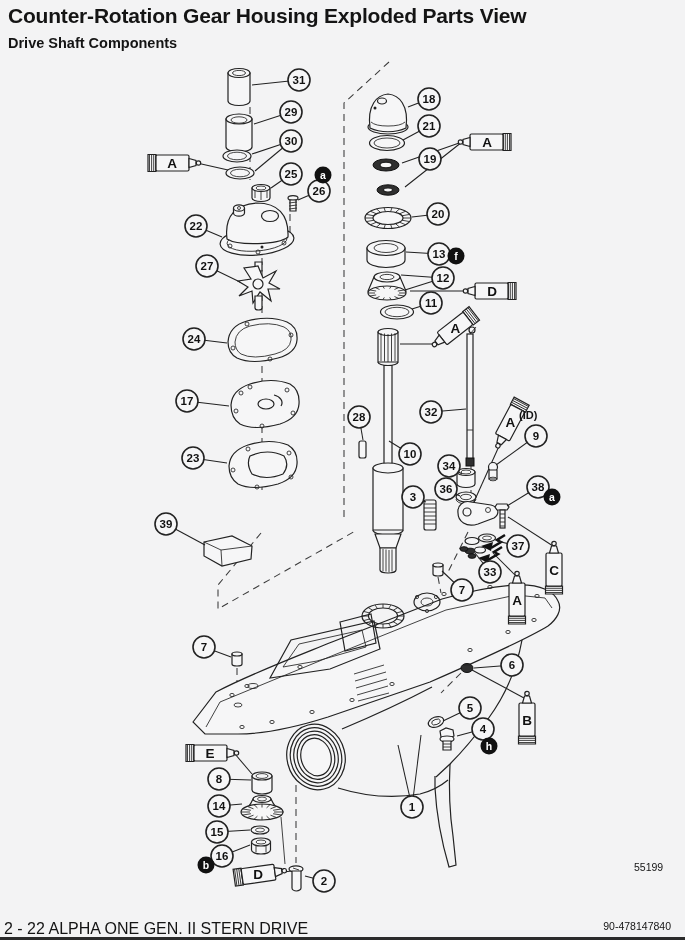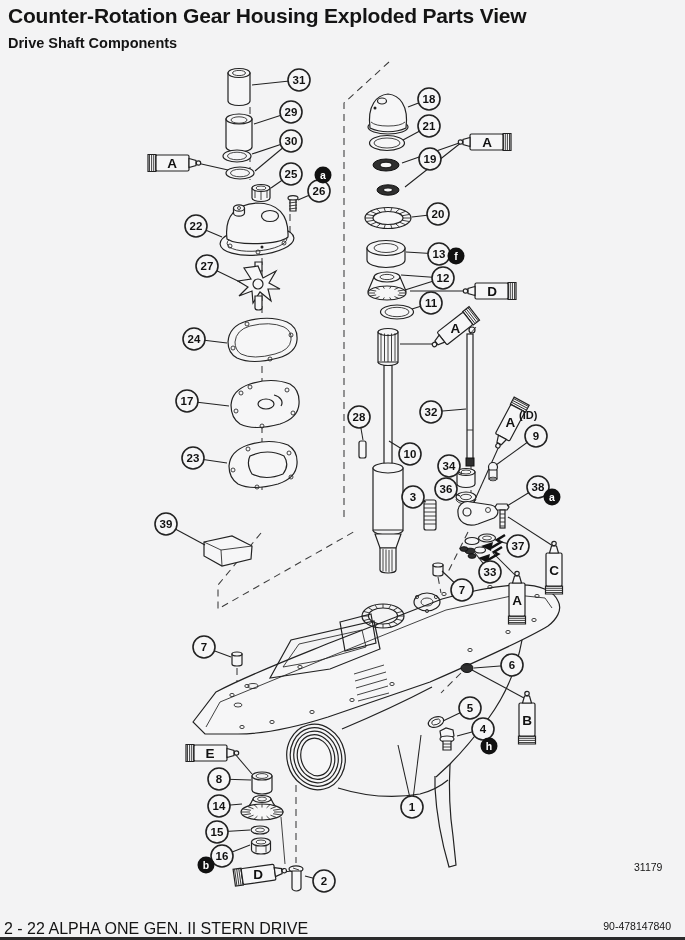--- a/index.html
+++ b/index.html
@@ -649,17 +649,17 @@
         <circle cx="552" cy="497" r="8.5" fill="#111"></circle>
         <text x="552" y="500.8" class="dottxt">a</text>
         <circle cx="489" cy="746" r="8.5" fill="#111"></circle>
         <text x="489" y="749.8" class="dottxt">h</text>
         <circle cx="206" cy="865" r="8.5" fill="#111"></circle>
         <text x="206" y="868.8" class="dottxt">b</text>
       </g>
   </svg>
 
   <div class="idnote">(ID)</div>
-  <div class="fignum">31179</div>
+  <div class="fignum">55199</div>
   <div class="footL">2 - 22  ALPHA ONE GEN. II STERN DRIVE</div>
   <div class="footR">90-478147840</div>
   <div class="botline"></div>
 </div>
 
 </body></html>

